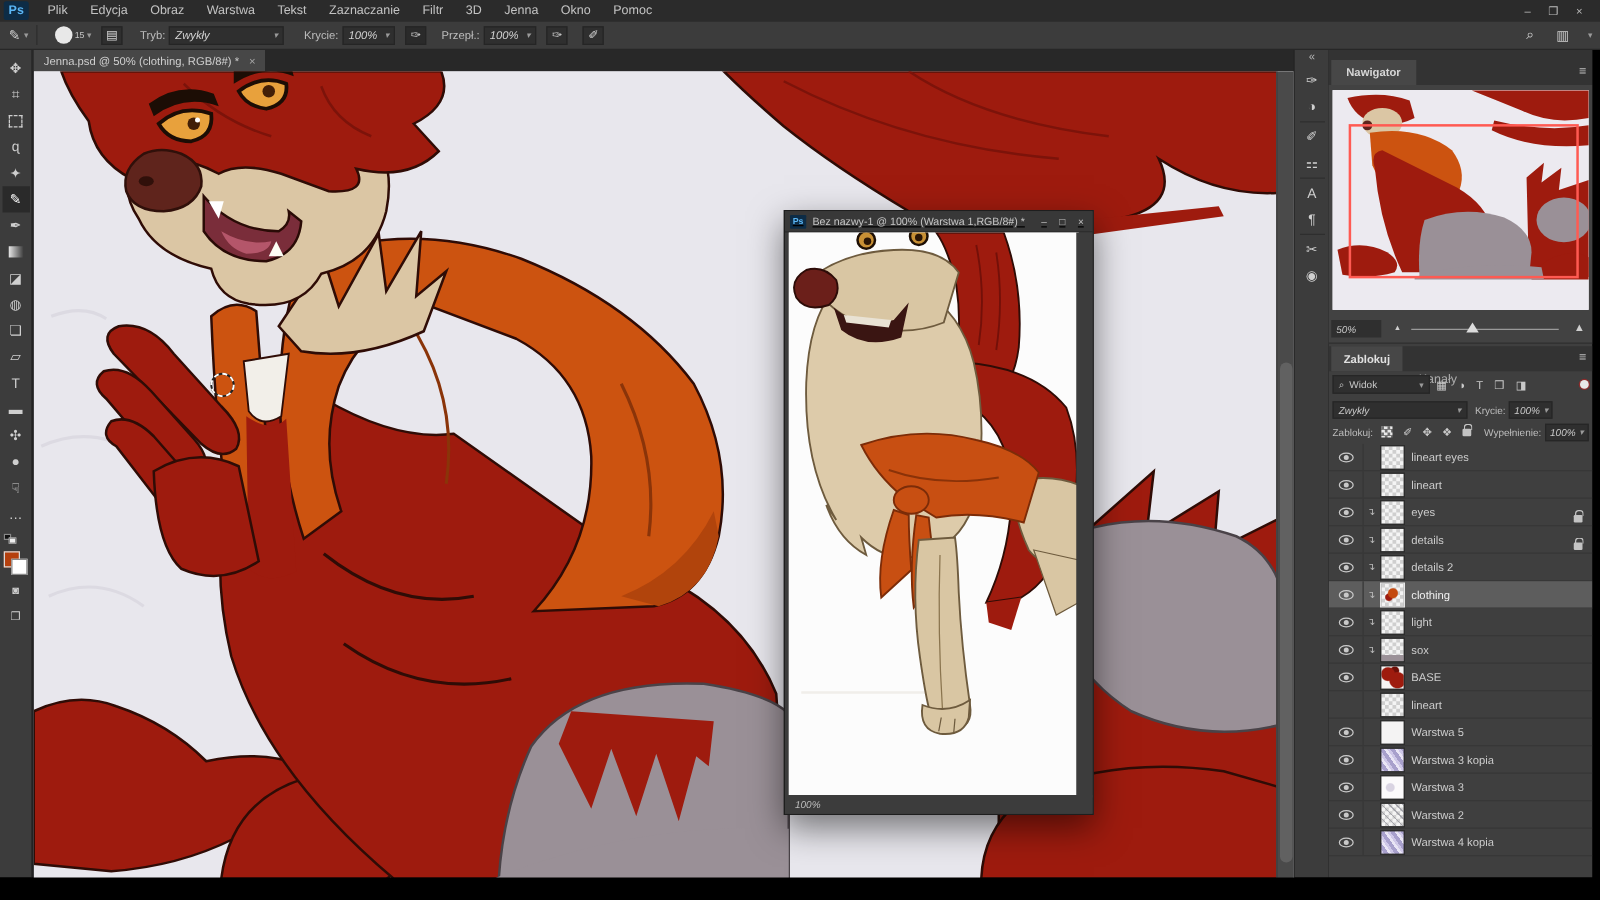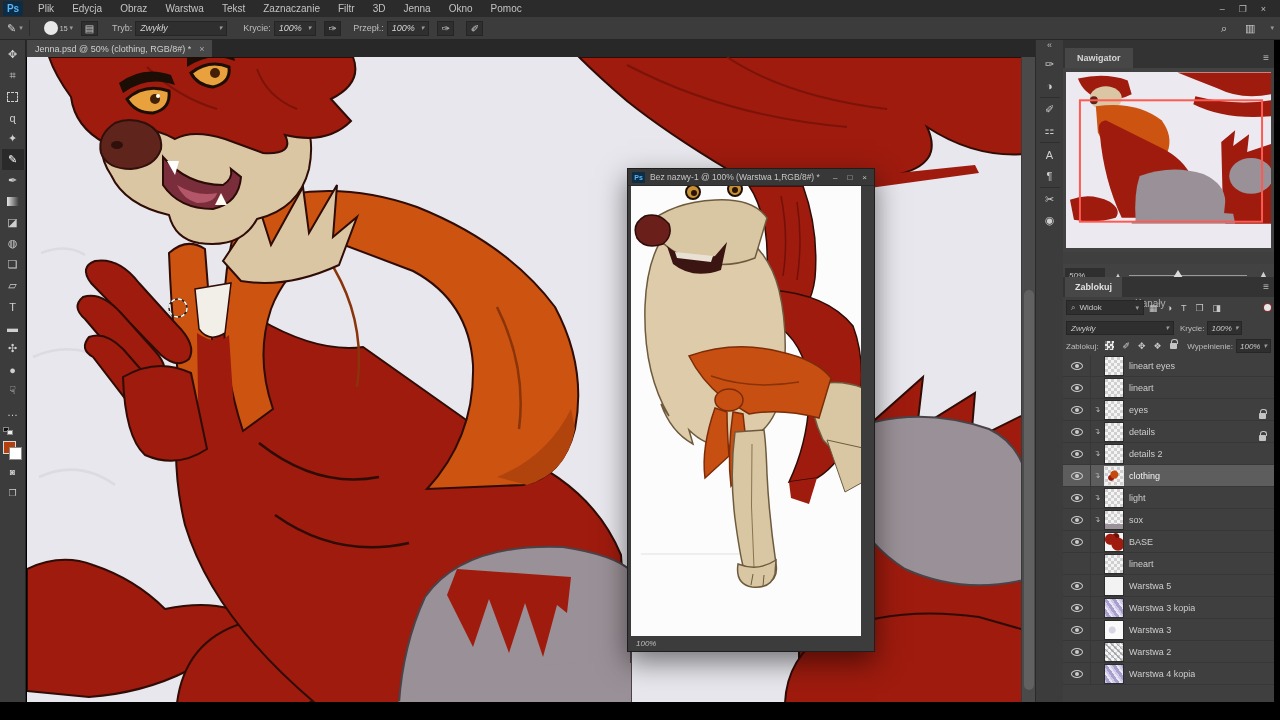--- a/index.html
+++ b/index.html
@@ -63,21 +63,21 @@
   #canvas { left:27px; top:57px; width:1008px; height:646px; background:#e8e7ed;
     overflow:hidden; }
   #canvas-scrollbar { position:absolute; right:0; top:0; width:14px; height:646px;
     background:#4a4a4a; border-left:1px solid #3a3a3a;}
   #canvas-scroll-thumb { position:absolute; left:2px; top:233px; width:10px;
     height:400px; background:#616161; border-radius:5px; }
 
   
   #float-win { position:absolute; left:600px; top:111px; width:248px; height:484px;
     background:#3c3c3c; border:1px solid #1e1e1e;
-    box-shadow:0 10px 26px rgba(0,0,0,.5); }
+    box-shadow:0 10px 26px rgba(0,0,0,.5);text-decoration:underline; }
   #fw-title { height:17px; background:#383838; border-bottom:1px solid #2a2a2a;
     display:flex; align-items:center; color:#c6c6c6; font-size:8.5px;
     padding:0 4px; white-space:nowrap; overflow:hidden; }
   #fw-logo { width:13px; height:11px; background:#0d2c46; color:#5ab6f5;
     font-size:7px; font-weight:bold; display:flex; align-items:center;
     justify-content:center; margin-right:5px; border-radius:1px; flex:none;}
   #fw-controls { margin-left:auto; display:flex; gap:10px; padding-right:3px;
     color:#c2c2c2; font-size:8px; flex:none;}
   #fw-canvas { position:absolute; left:3px; top:17px; width:232px; height:452px;
     background:#fcfcfc; }
@@ -103,21 +103,21 @@
     background:#333; }
   #nav-tab { position:absolute; left:2px; top:0; height:20px; background:#474747;
     color:#d6d6d6; font-size:9px; font-weight:bold; display:flex;
     align-items:center; padding:0 12px; }
   .panel-menu { position:absolute; right:5px; top:4px; color:#bdbdbd; font-size:10px; }
   #nav-body { position:absolute; left:0; top:28px; width:100%; height:184px;
     background:#424242; }
   #nav-thumb { position:absolute; left:3px; top:4px; width:205px; height:176px;
     background:#eceaf0; }
   #nav-zoomrow { position:absolute; left:0; top:212px; width:100%; height:23px;
-    background:#424242; border-bottom:1px solid #2e2e2e;margin-top:12px; }
+    background:#424242; border-bottom:1px solid #2e2e2e; }
   #nav-zoom-field { position:absolute; left:2px; top:4px; width:40px; height:14px;
     background:#2f2f2f; color:#c9c9c9; font-size:8px; font-style:italic;
     display:flex; align-items:center; padding-left:4px; }
   #nav-zoom-out { position:absolute; left:52px; top:8px; color:#cfcfcf; font-size:6px; }
   #nav-slider { position:absolute; left:66px; top:11px; width:118px; height:1px;
     background:#9a9a9a; }
   #nav-slider-thumb { position:absolute; left:110px; top:6px; width:0; height:0;
     border-left:5px solid transparent; border-right:5px solid transparent;
     border-bottom:8px solid #dcdcdc; }
   #nav-zoom-in { position:absolute; right:6px; top:5px; color:#cfcfcf; font-size:9px; }

